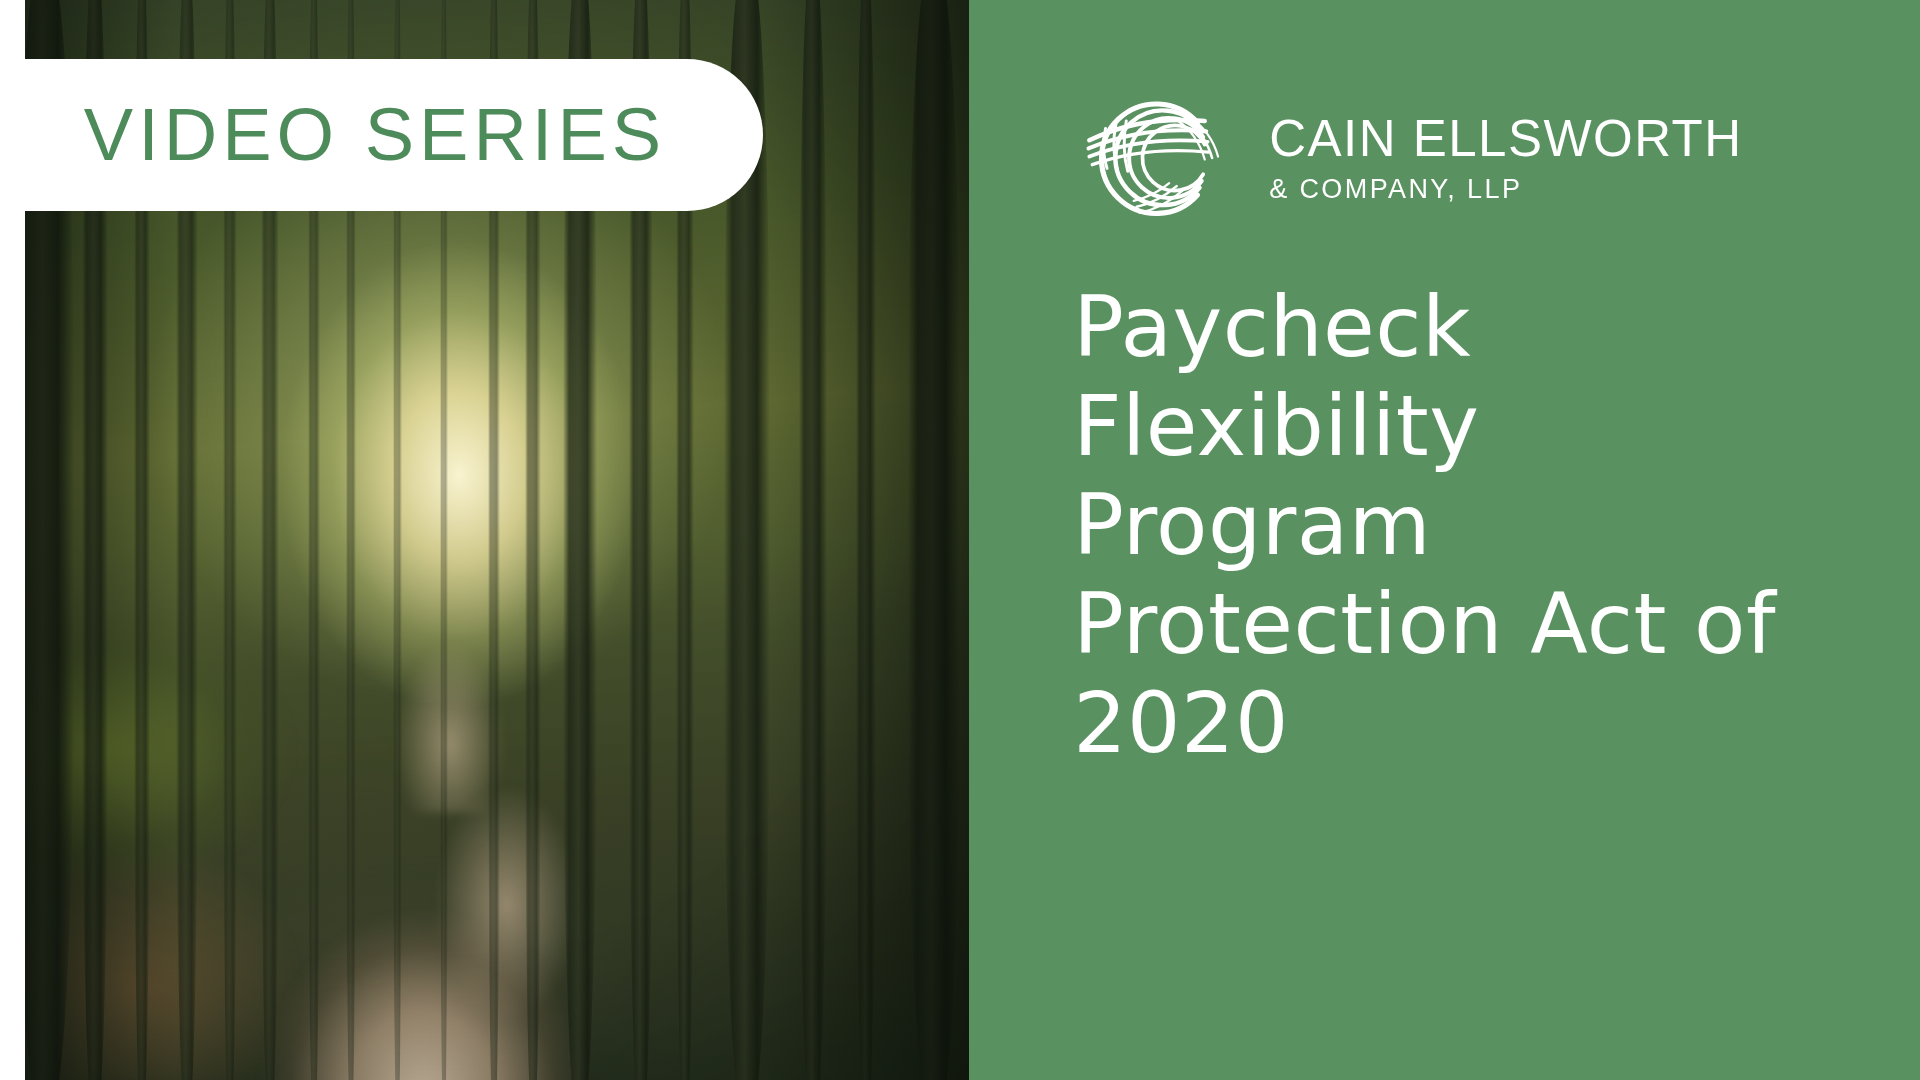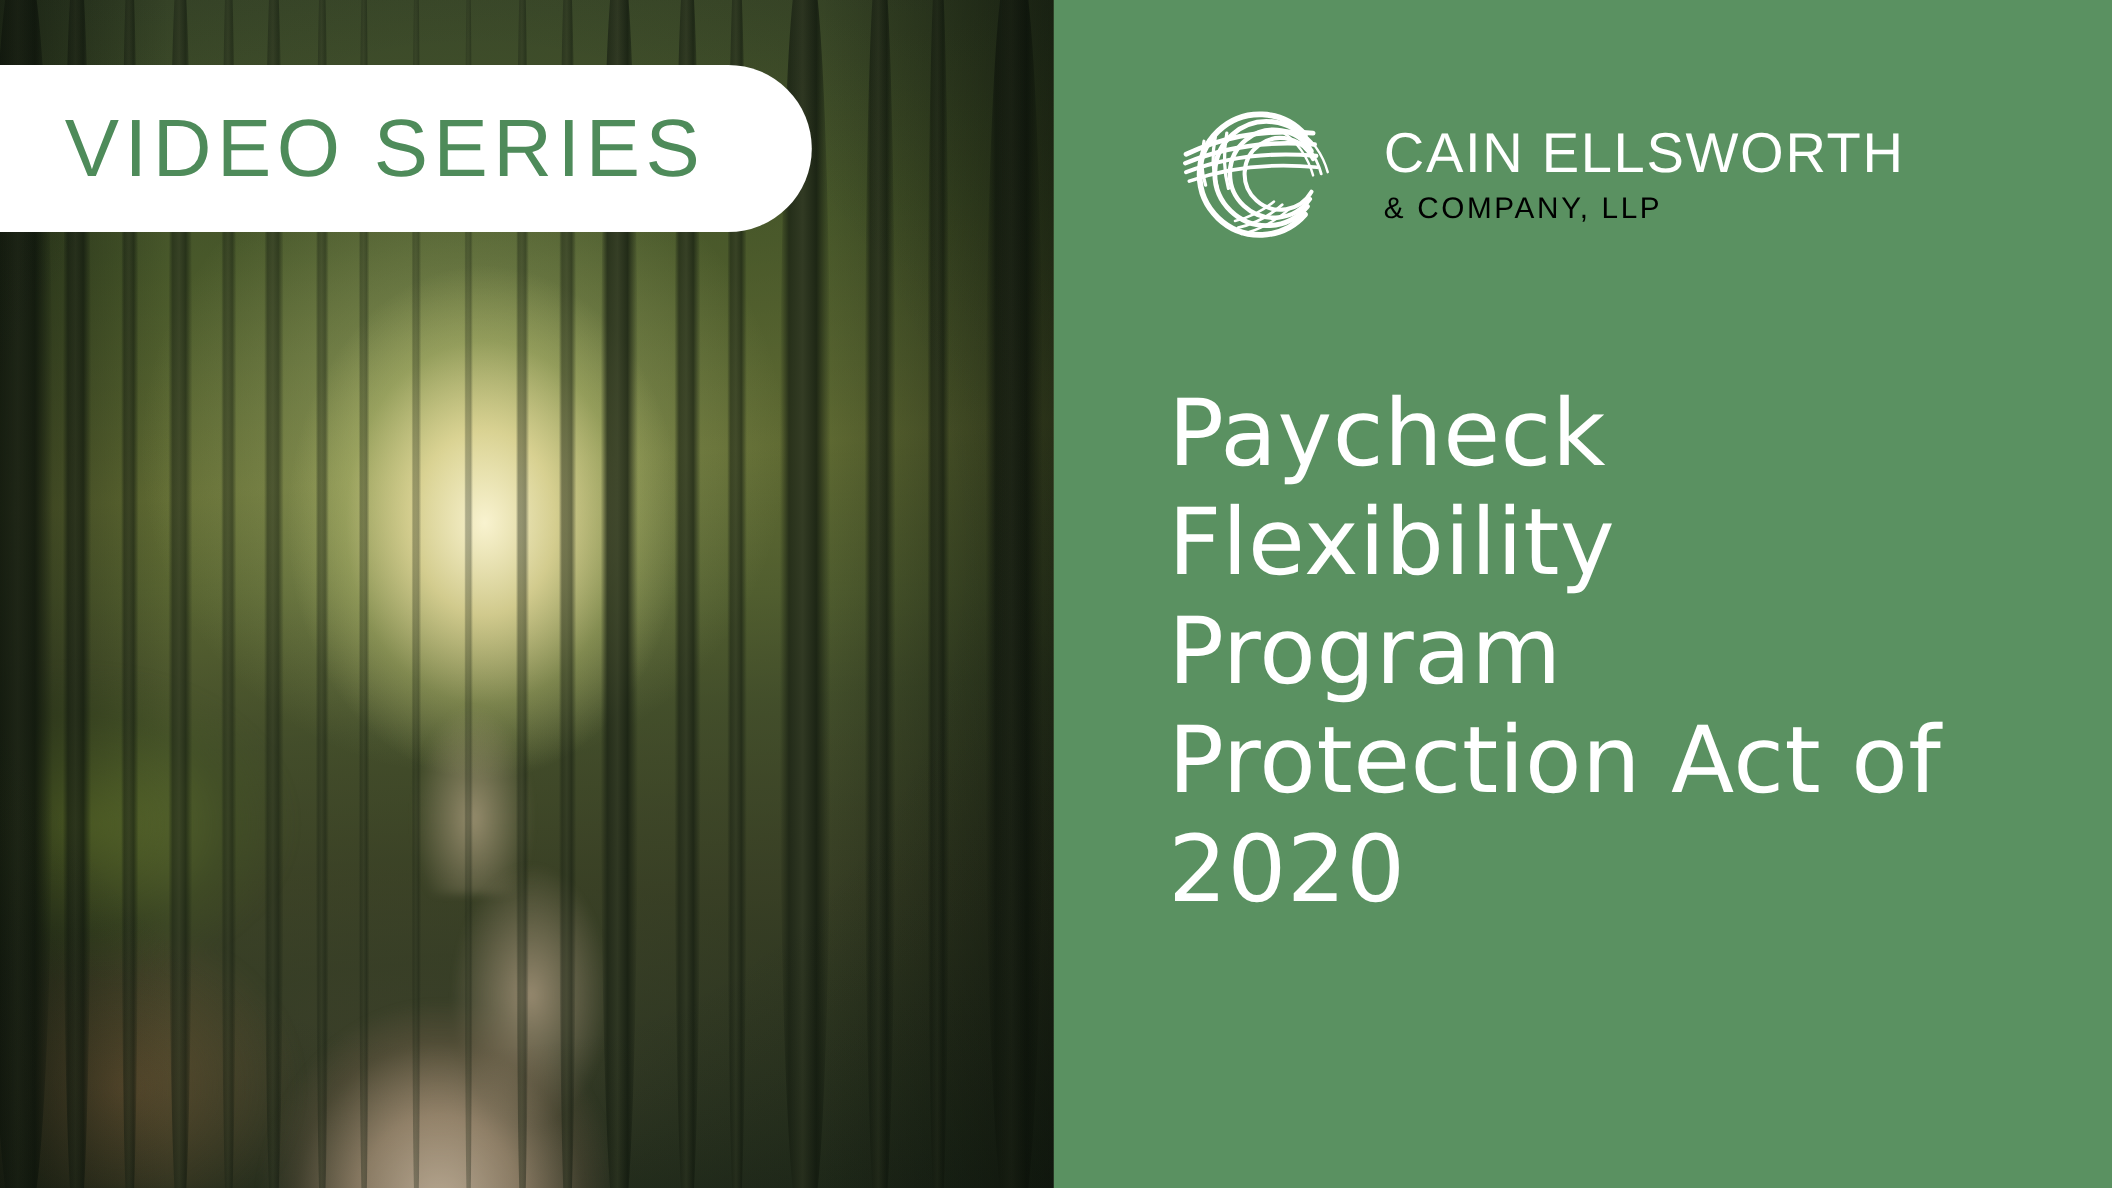--- a/index.html
+++ b/index.html
@@ -8,20 +8,21 @@
     width:1920px; height:1080px;
     overflow:hidden;
     background:#ffffff;
     font-family:"Liberation Sans", sans-serif;
   }
 
   .card {
     position:relative;
     width:1920px; height:1080px;
     display:flex;
+    padding-left:25px;
   }
 
   
   .photo-pane {
     position:relative;
     width:958px; height:1080px;
     overflow:hidden;
     background:#1d2a1c;
   }
 
@@ -135,32 +136,32 @@
   .brand-name {
     color:#ffffff;
     font-family:"Liberation Sans", sans-serif;
     font-weight:400;
     font-size:51px;
     letter-spacing:1.5px;
     line-height:1.02;
     white-space:nowrap;
   }
   .brand-sub {
-    color:#000000;
+    color:#ffffff;
     font-family:"Liberation Sans", sans-serif;
     font-weight:400;
     font-size:27px;
     letter-spacing:2.4px;
     line-height:1.3;
     margin-top:7px;
     white-space:nowrap;
   }
 
   .headline {
-    margin-top:113px;
+    margin-top:46px;
     color:#ffffff;
     font-family:"DejaVu Sans", sans-serif;
     font-weight:400;
     font-size:84px;
     line-height:1.18;
     letter-spacing:.5px;
     max-width:790px;
   }
 </style>
 </head>

